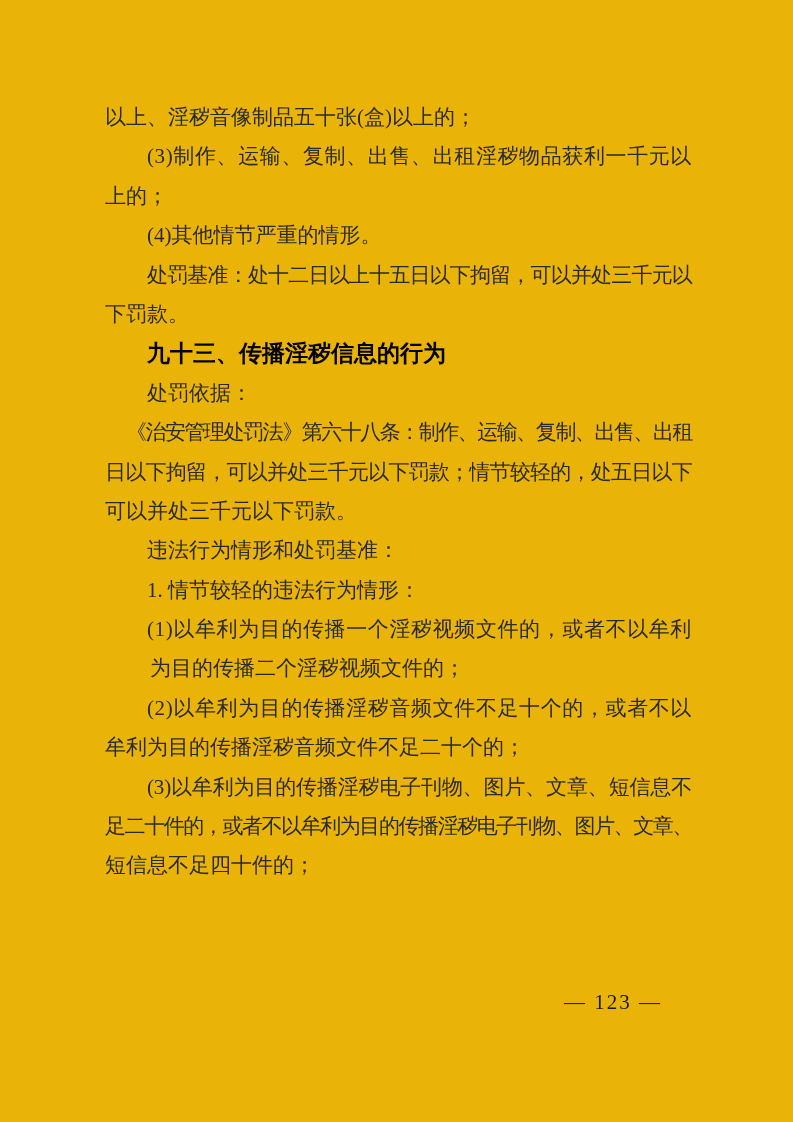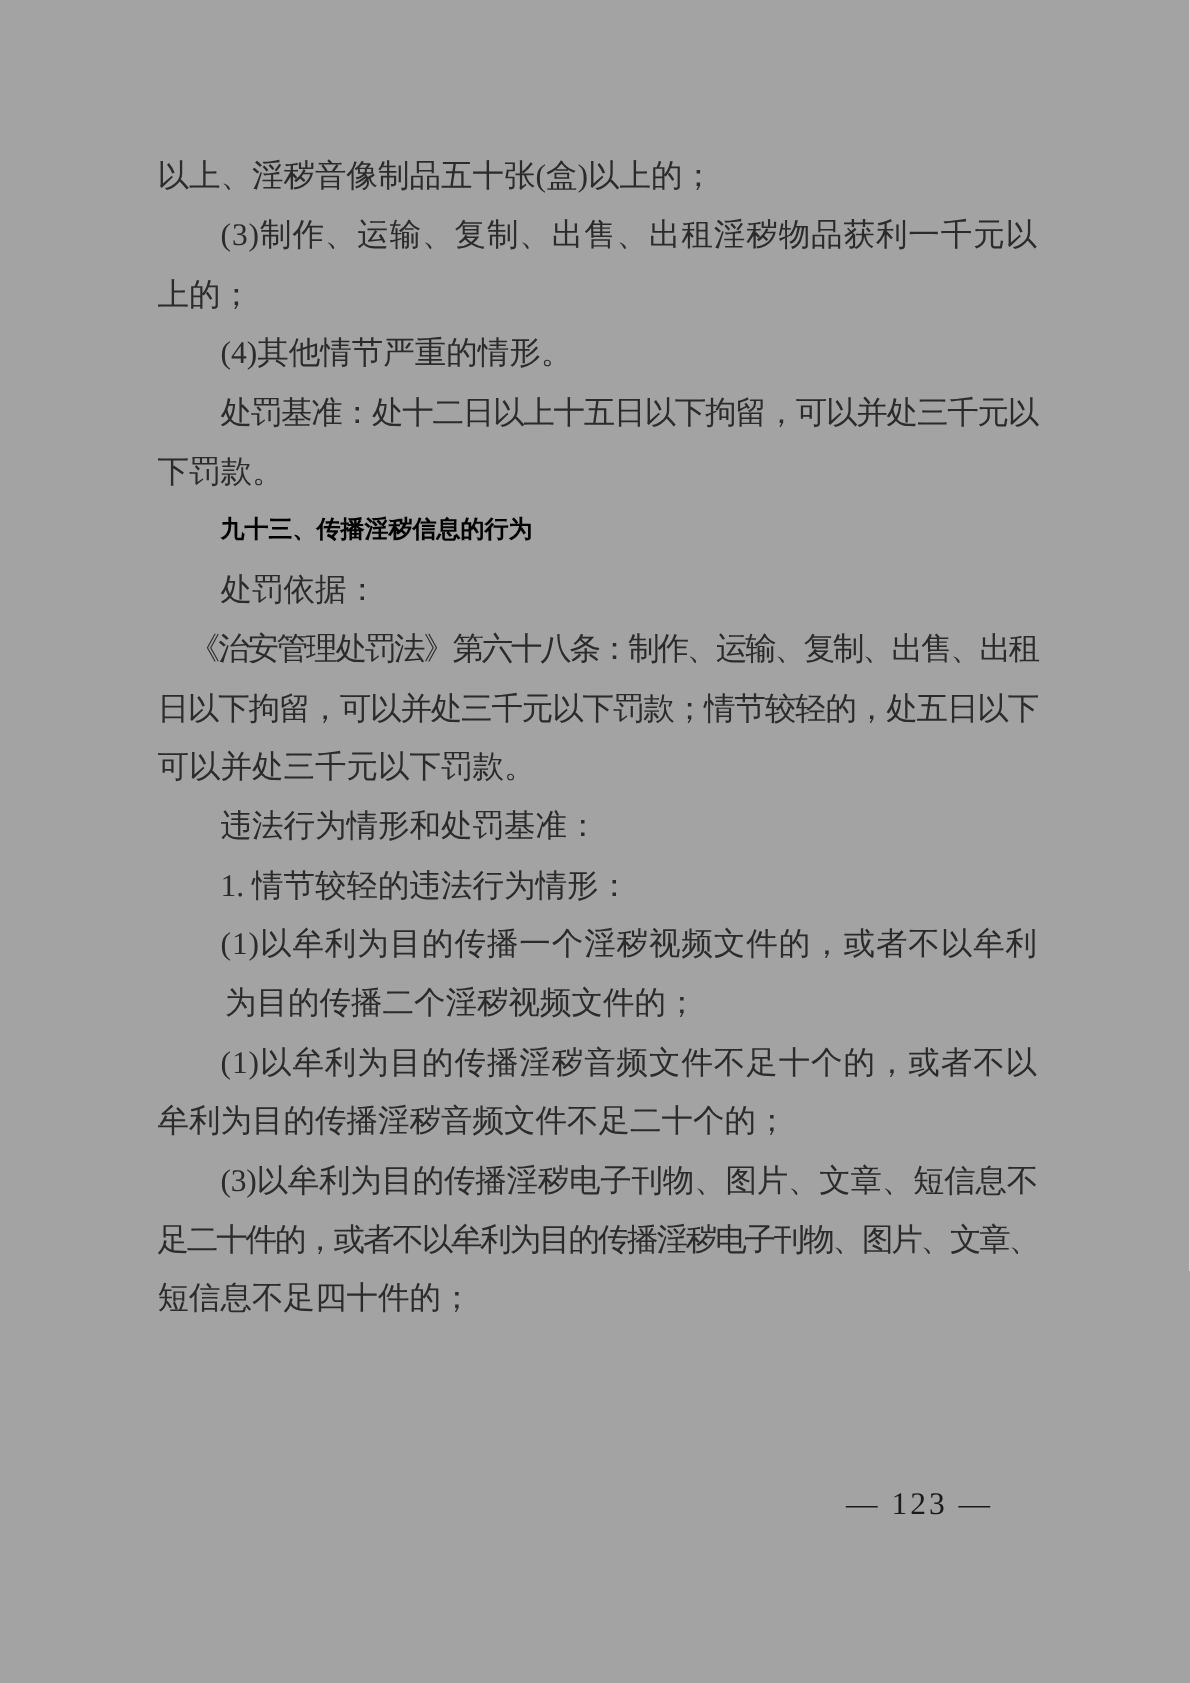--- a/index.html
+++ b/index.html
@@ -1,38 +1,38 @@
 <!DOCTYPE html>
 <html><head>
 <meta charset="utf-8">
 <style>
   html,body{margin:0;padding:0;background:#ffffff;}
   .page{
     position:relative;
     width:793px;height:1122px;
-    background:#a3a3a3;
+    background:#eab308;
     overflow:hidden;
     font-family:"Liberation Serif","DejaVu Serif",serif;
     color:#2b2b2b;
   }
   .content{
     position:absolute;
     left:105px;top:98px;
     width:587px;
   }
   .line{
     height:39.4px;
     line-height:39.4px;
     font-size:21px;
     white-space:nowrap;
   }
   .line.heading{
     font-family:"Liberation Sans","DejaVu Sans",sans-serif;
     font-weight:700;
-    font-size:16px;
+    font-size:23px;
     color:#000000;
   }
   .footer{
     position:absolute;
     top:971px;
     right:131px;
     height:28px;
     line-height:28px;
     font-size:21px;
     color:#1a1a1a;
@@ -54,20 +54,20 @@
       <div class="line" style="padding-left: 0px;"><span>下罚款。</span></div>
       <div class="line heading" style="padding-left: 42px;"><span>九十三、传播淫秽信息的行为</span></div>
       <div class="line" style="padding-left: 42px;"><span>处罚依据：</span></div>
       <div class="line" style="padding-left: 21px;"><span style="letter-spacing: -1.48276px; margin-right: 1.48276px;">《治安管理处罚法》第六十八条：制作、运输、复制、出售、出租</span></div>
       <div class="line" style="padding-left: 0px;"><span style="letter-spacing: -0.758621px; margin-right: 0.758621px;">日以下拘留，可以并处三千元以下罚款；情节较轻的，处五日以下</span></div>
       <div class="line" style="padding-left: 0px;"><span>可以并处三千元以下罚款。</span></div>
       <div class="line" style="padding-left: 42px;"><span>违法行为情形和处罚基准：</span></div>
       <div class="line" style="padding-left: 42px;"><span>1. 情节较轻的违法行为情形：</span></div>
       <div class="line" style="padding-left: 42px;"><span style="letter-spacing: 0.611111px; margin-right: -0.611111px;">(1)以牟利为目的传播一个淫秽视频文件的，或者不以牟利</span></div>
       <div class="line" style="padding-left: 0px; margin-left: 45px;"><span>为目的传播二个淫秽视频文件的；</span></div>
-      <div class="line" style="padding-left: 42px;"><span style="letter-spacing: 0.611111px; margin-right: -0.611111px;">(1)以牟利为目的传播淫秽音频文件不足十个的，或者不以</span></div>
+      <div class="line" style="padding-left: 42px;"><span style="letter-spacing: 0.611111px; margin-right: -0.611111px;">(2)以牟利为目的传播淫秽音频文件不足十个的，或者不以</span></div>
       <div class="line" style="padding-left: 0px;"><span>牟利为目的传播淫秽音频文件不足二十个的；</span></div>
       <div class="line" style="padding-left: 42px;"><span style="letter-spacing: -0.160714px; margin-right: 0.160714px;">(3)以牟利为目的传播淫秽电子刊物、图片、文章、短信息不</span></div>
       <div class="line" style="padding-left: 0px;"><span style="letter-spacing: -1.43333px; margin-right: 2px;">足二十件的，或者不以牟利为目的传播淫秽电子刊物、图片、文章、</span></div>
       <div class="line" style="padding-left: 0px;"><span>短信息不足四十件的；</span></div>
     </div>
   <div class="footer">— 123 —</div>
 </div>
 
 </body></html>

